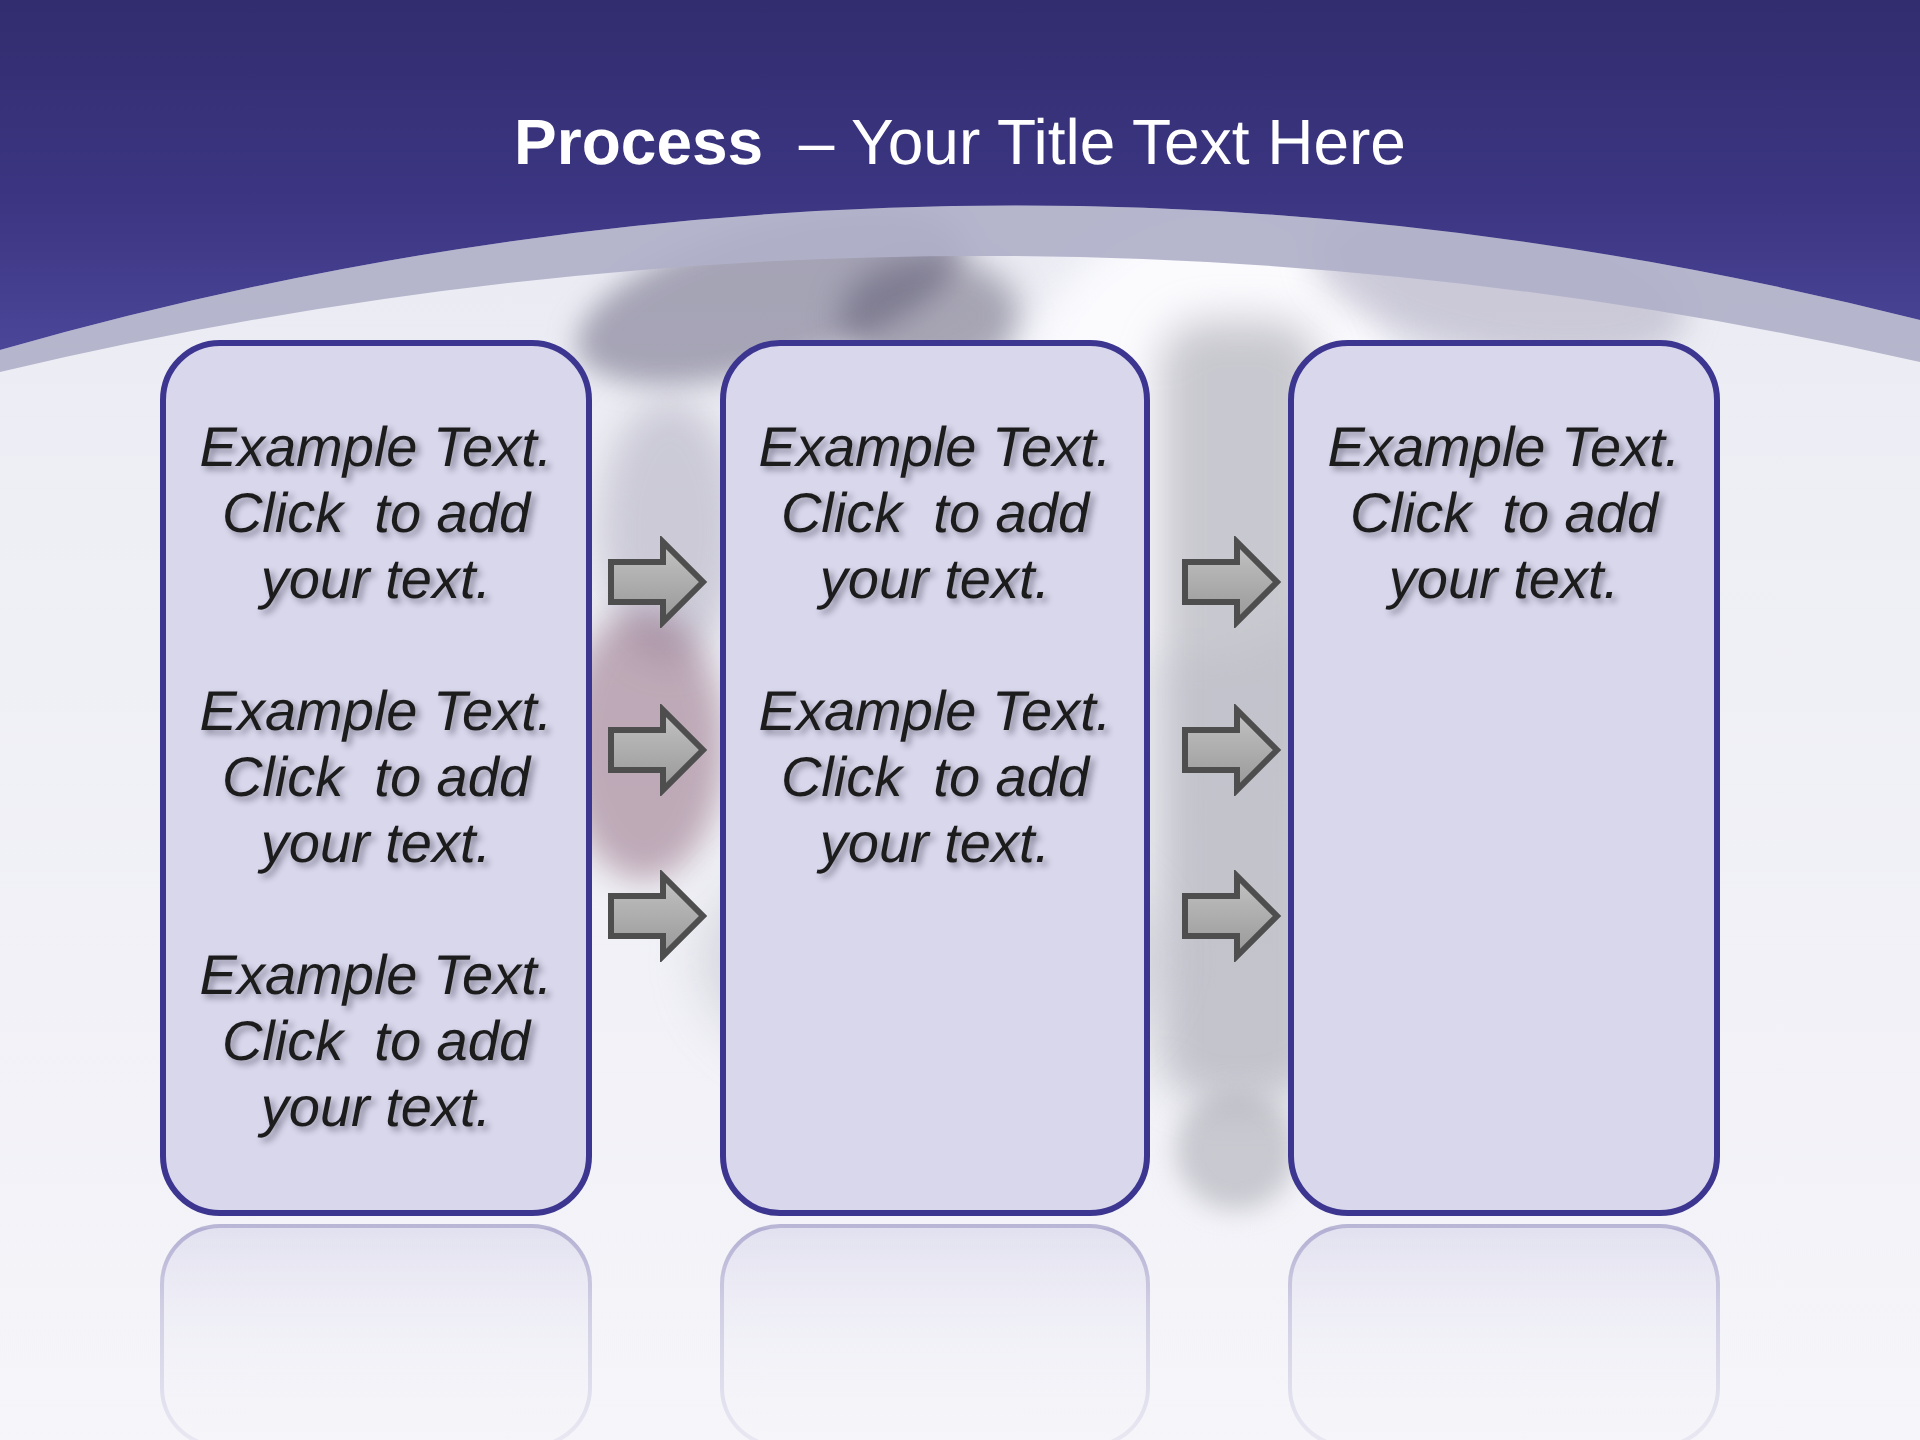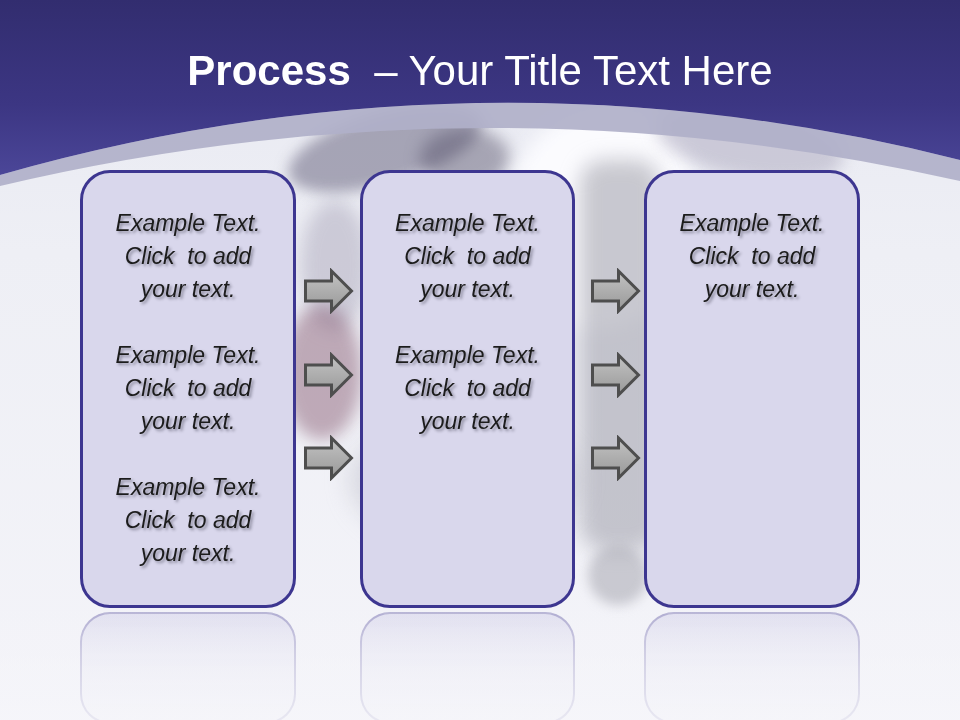--- a/index.html
+++ b/index.html
@@ -17,30 +17,30 @@
   .b-sleeve{left:655px;top:108px;width:190px;height:70px;background:rgba(150,144,172,.38);transform:rotate(10deg);filter:blur(8px);}
   .b-leg{left:300px;top:200px;width:70px;height:130px;background:rgba(140,135,160,.35);filter:blur(9px);}
   .b-shoe{left:282px;top:305px;width:80px;height:135px;background:rgba(128,82,106,.45);filter:blur(8px);}
   .b-column{left:580px;top:160px;width:80px;height:390px;background:rgba(150,149,162,.5);border-radius:24px;filter:blur(10px);}
   .b-floor{left:350px;top:415px;width:230px;height:130px;background:rgba(176,175,188,.4);filter:blur(12px);}
   .b-hand{left:588px;top:545px;width:60px;height:60px;background:rgba(160,159,170,.5);filter:blur(6px);}
   
   .header-svg{position:absolute;left:0;top:0;z-index:3;display:block;}
   .title{
     position:absolute;left:0;top:52px;width:960px;z-index:4;
-    text-align:center;color:#fff;font-size:42px;line-height:38px;white-space:pre;
+    text-align:center;color:#fff;font-size:32px;line-height:38px;white-space:pre;
   }
   .title .t-bold{font-weight:700;white-space:pre;}
   .title .t-rest{font-weight:400;white-space:pre;}
   
   .box{
     position:absolute;top:170px;height:438px;z-index:5;box-sizing:border-box;
     background:#d9d7ec;border:3px solid #3d3690;border-radius:30px;
     padding-top:34px;text-align:center;
-    font-style:italic;font-size:23px;line-height:33px;color:#1c1c1c;
+    font-style:italic;font-size:28px;line-height:33px;color:#1c1c1c;
     text-shadow:2px 2px 3px rgba(25,25,40,.42);
   }
   .box1{left:80px;width:216px;}
   .box2{left:360px;width:215px;}
   .box3{left:644px;width:216px;}
   .para{margin:0 0 33px 0;cursor:text;}
   .line{display:block;white-space:pre;}
   
   .arrow{position:absolute;width:53px;height:46px;z-index:5;}
   .acol1{left:302px;}

